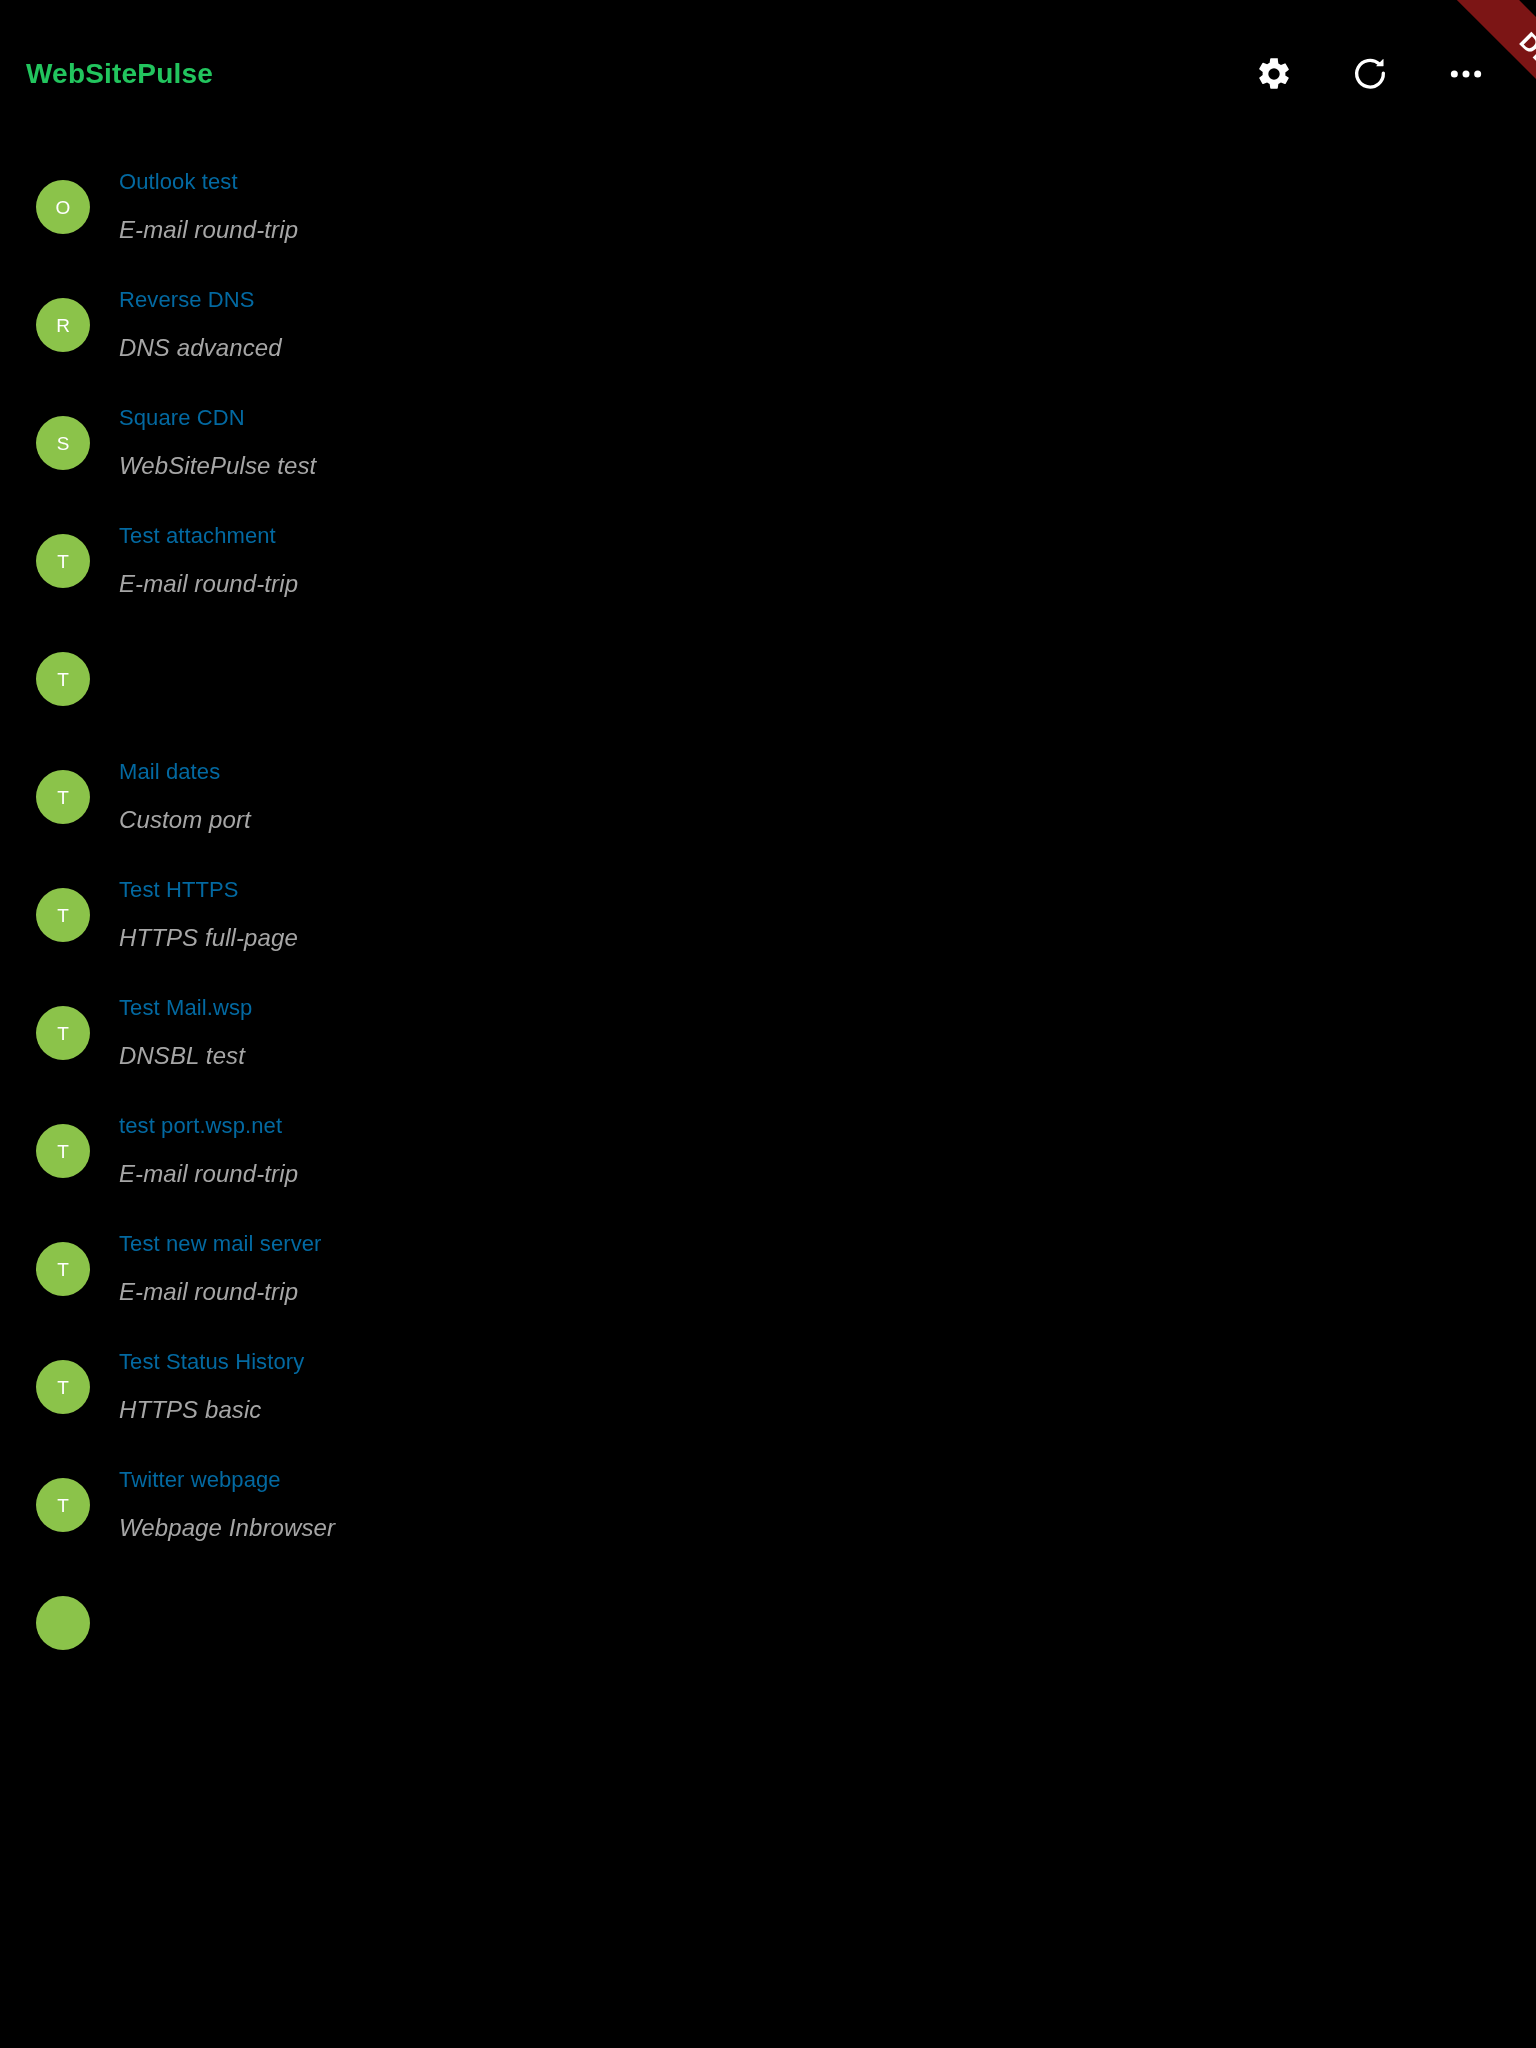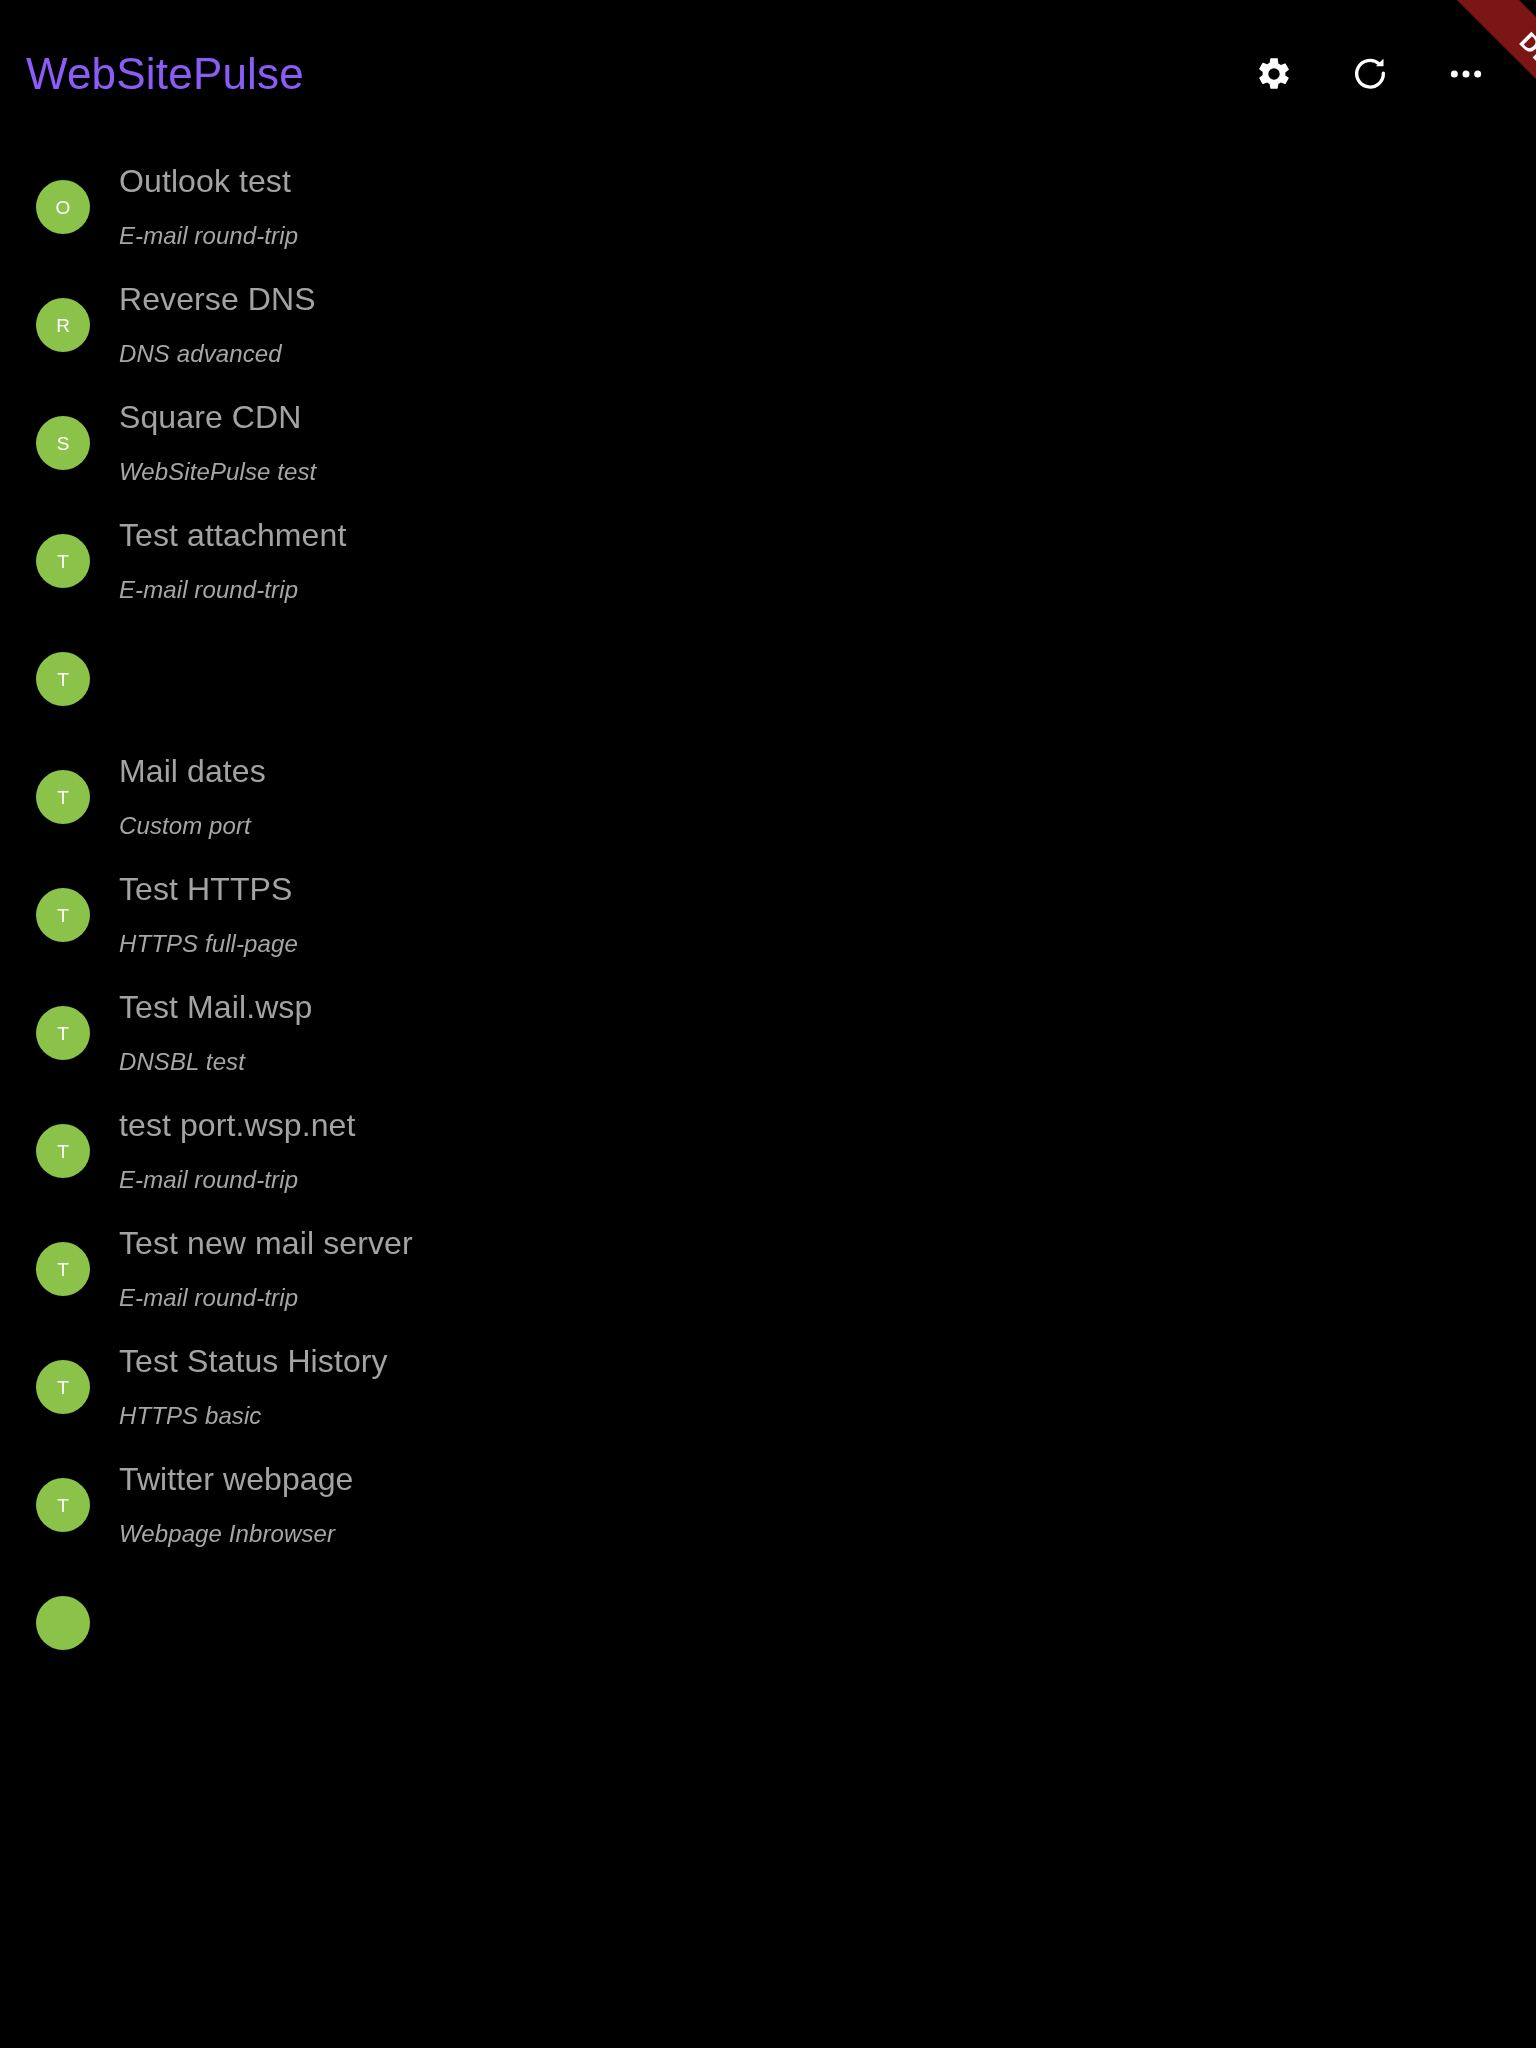--- a/index.html
+++ b/index.html
@@ -19,23 +19,23 @@
 
   
   .appbar {
     position:relative;
     height:148px;
     display:flex;
     align-items:center;
     padding:0 34px 0 26px;
   }
   .app-title {
-    color:#8b5cf6;
-    font-size:44px;
-    font-weight:normal;
+    color:#22c55e;
+    font-size:28px;
+    font-weight:bold;
     letter-spacing:0.2px;
     line-height:1;
   }
   .appbar-actions {
     margin-left:auto;
     display:flex;
     align-items:center;
     gap:44px;
     padding-right:10px;
   }
@@ -105,22 +105,22 @@
     line-height:1;
     user-select:none;
   }
   .item-texts {
     margin-left:29px;
     display:flex;
     flex-direction:column;
     justify-content:center;
   }
   .item-title {
-    color:#a3a3a3;
-    font-size:32px;
+    color:#0369a1;
+    font-size:22px;
     line-height:1.16;
     letter-spacing:0.1px;
   }
   .item-subtitle {
     color:#a6a6a6;
     font-size:24px;
     font-style:italic;
     line-height:1.3;
     margin-top:20px;
     letter-spacing:0.1px;

